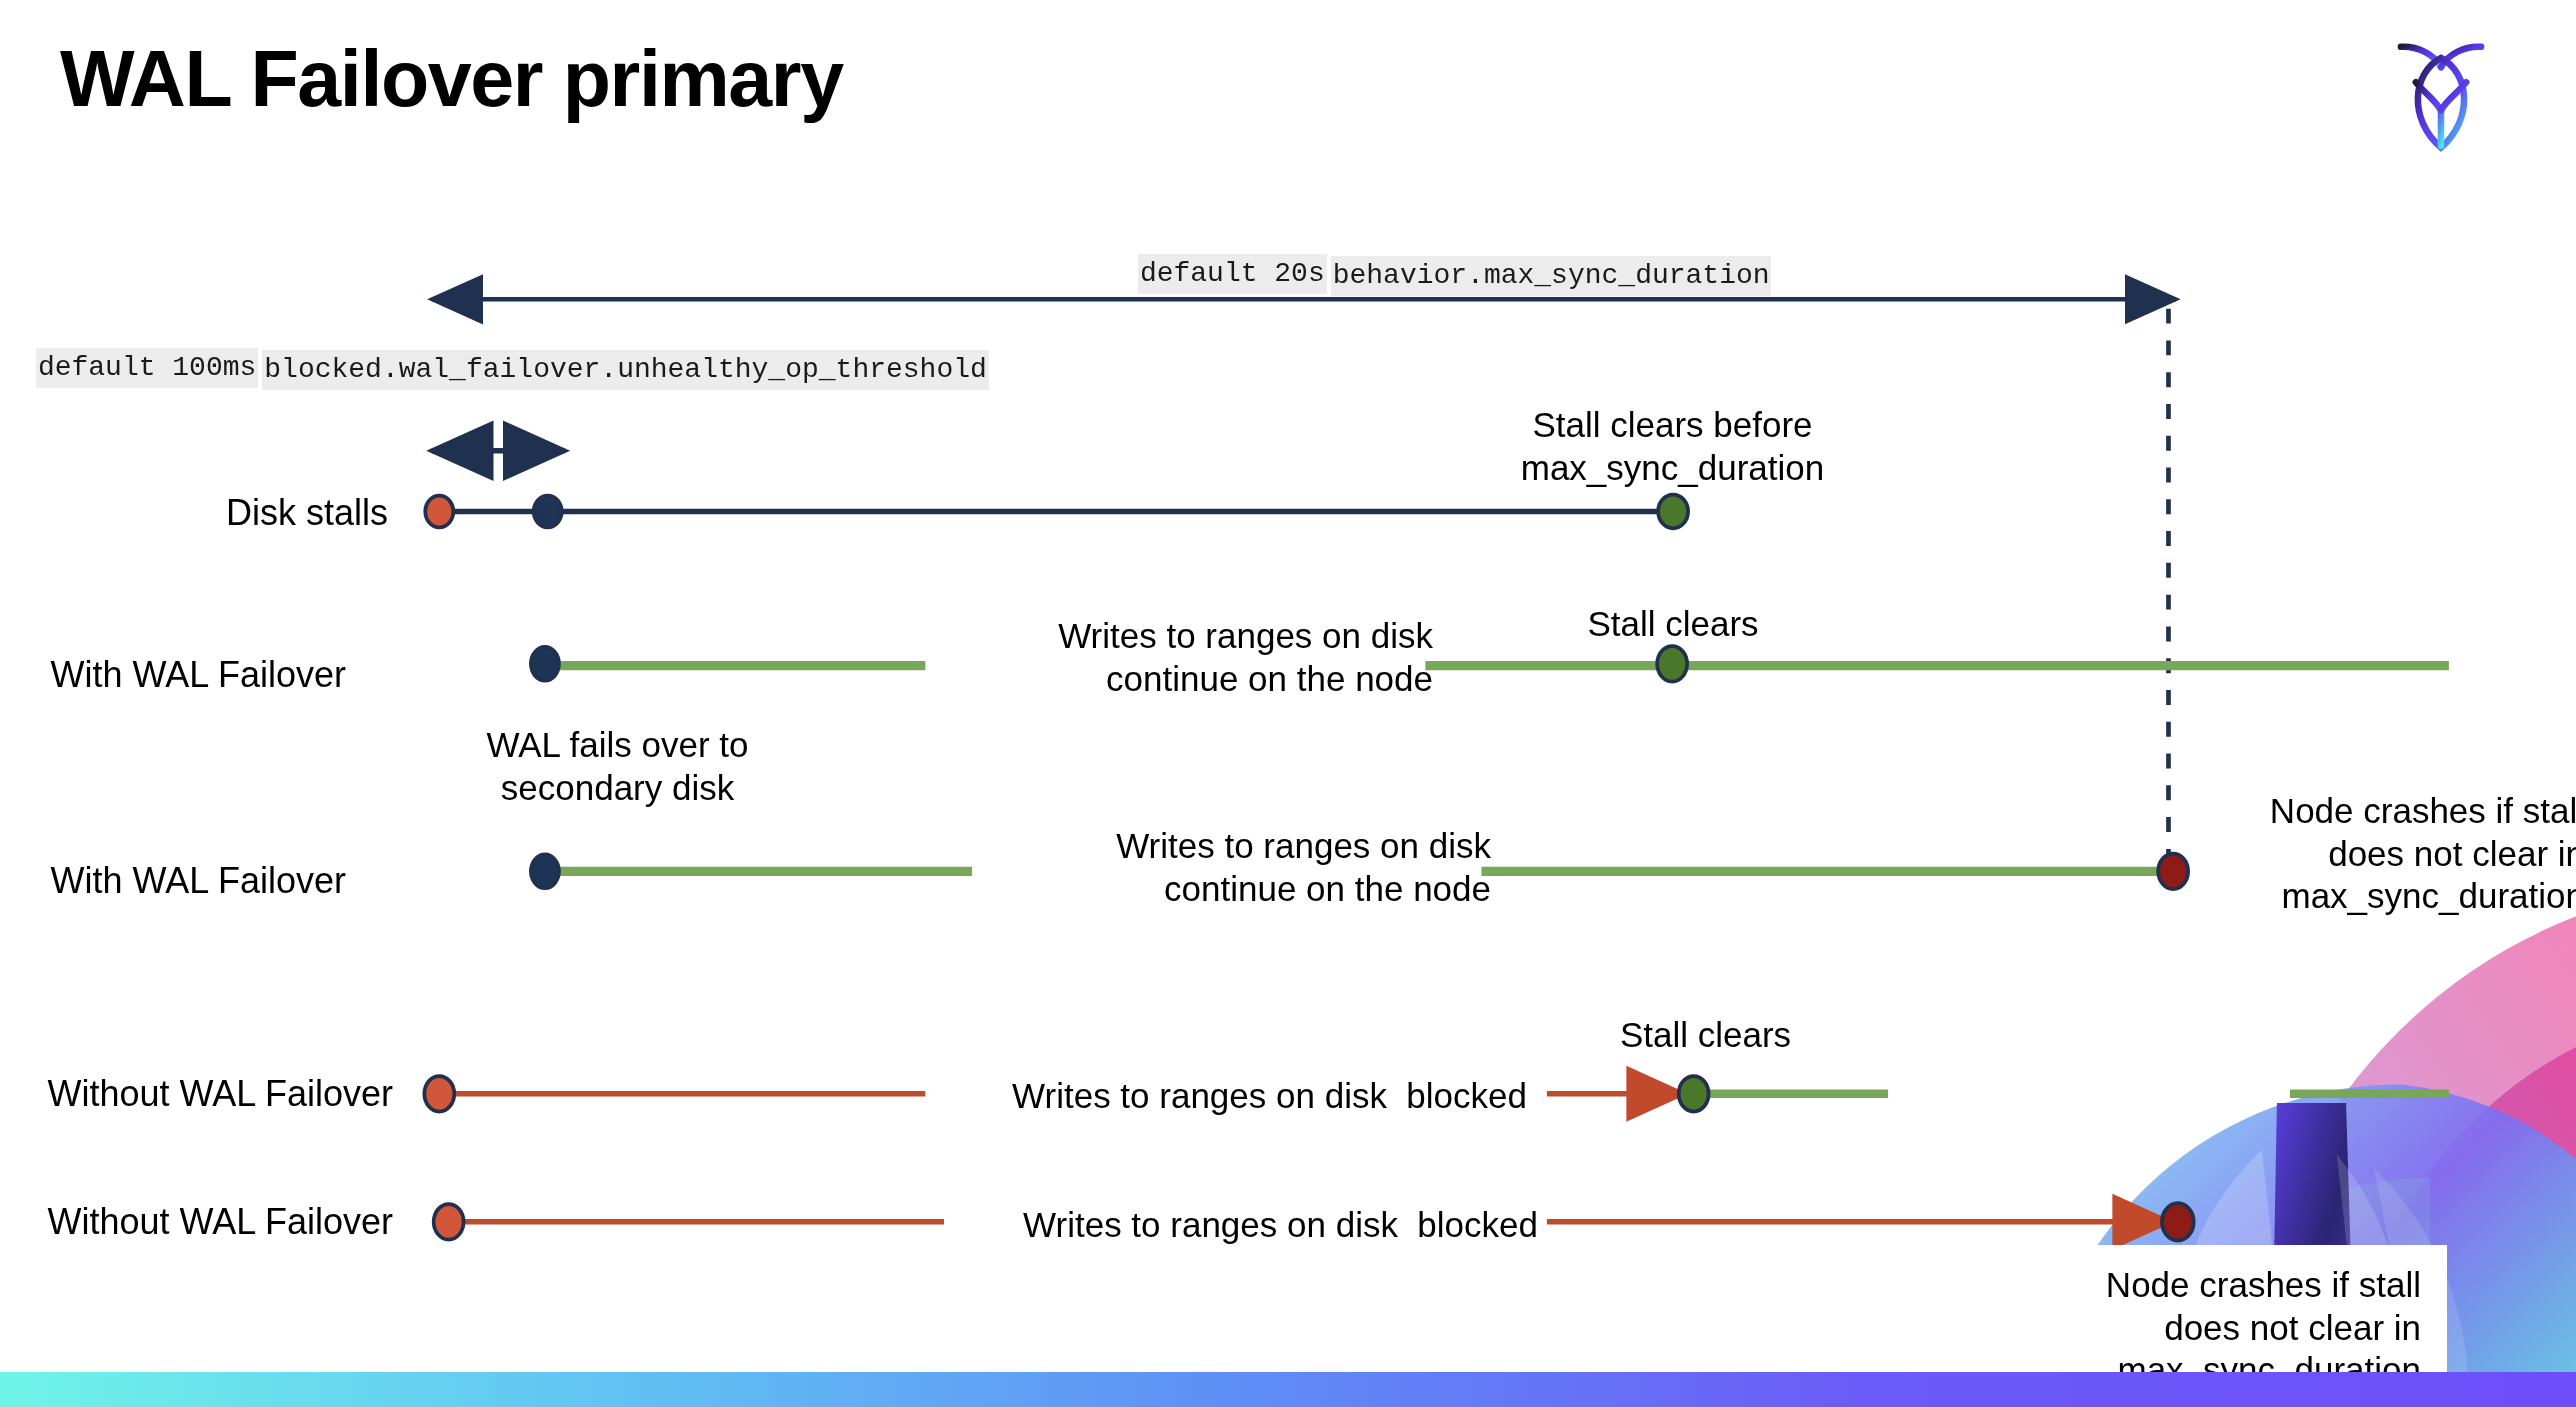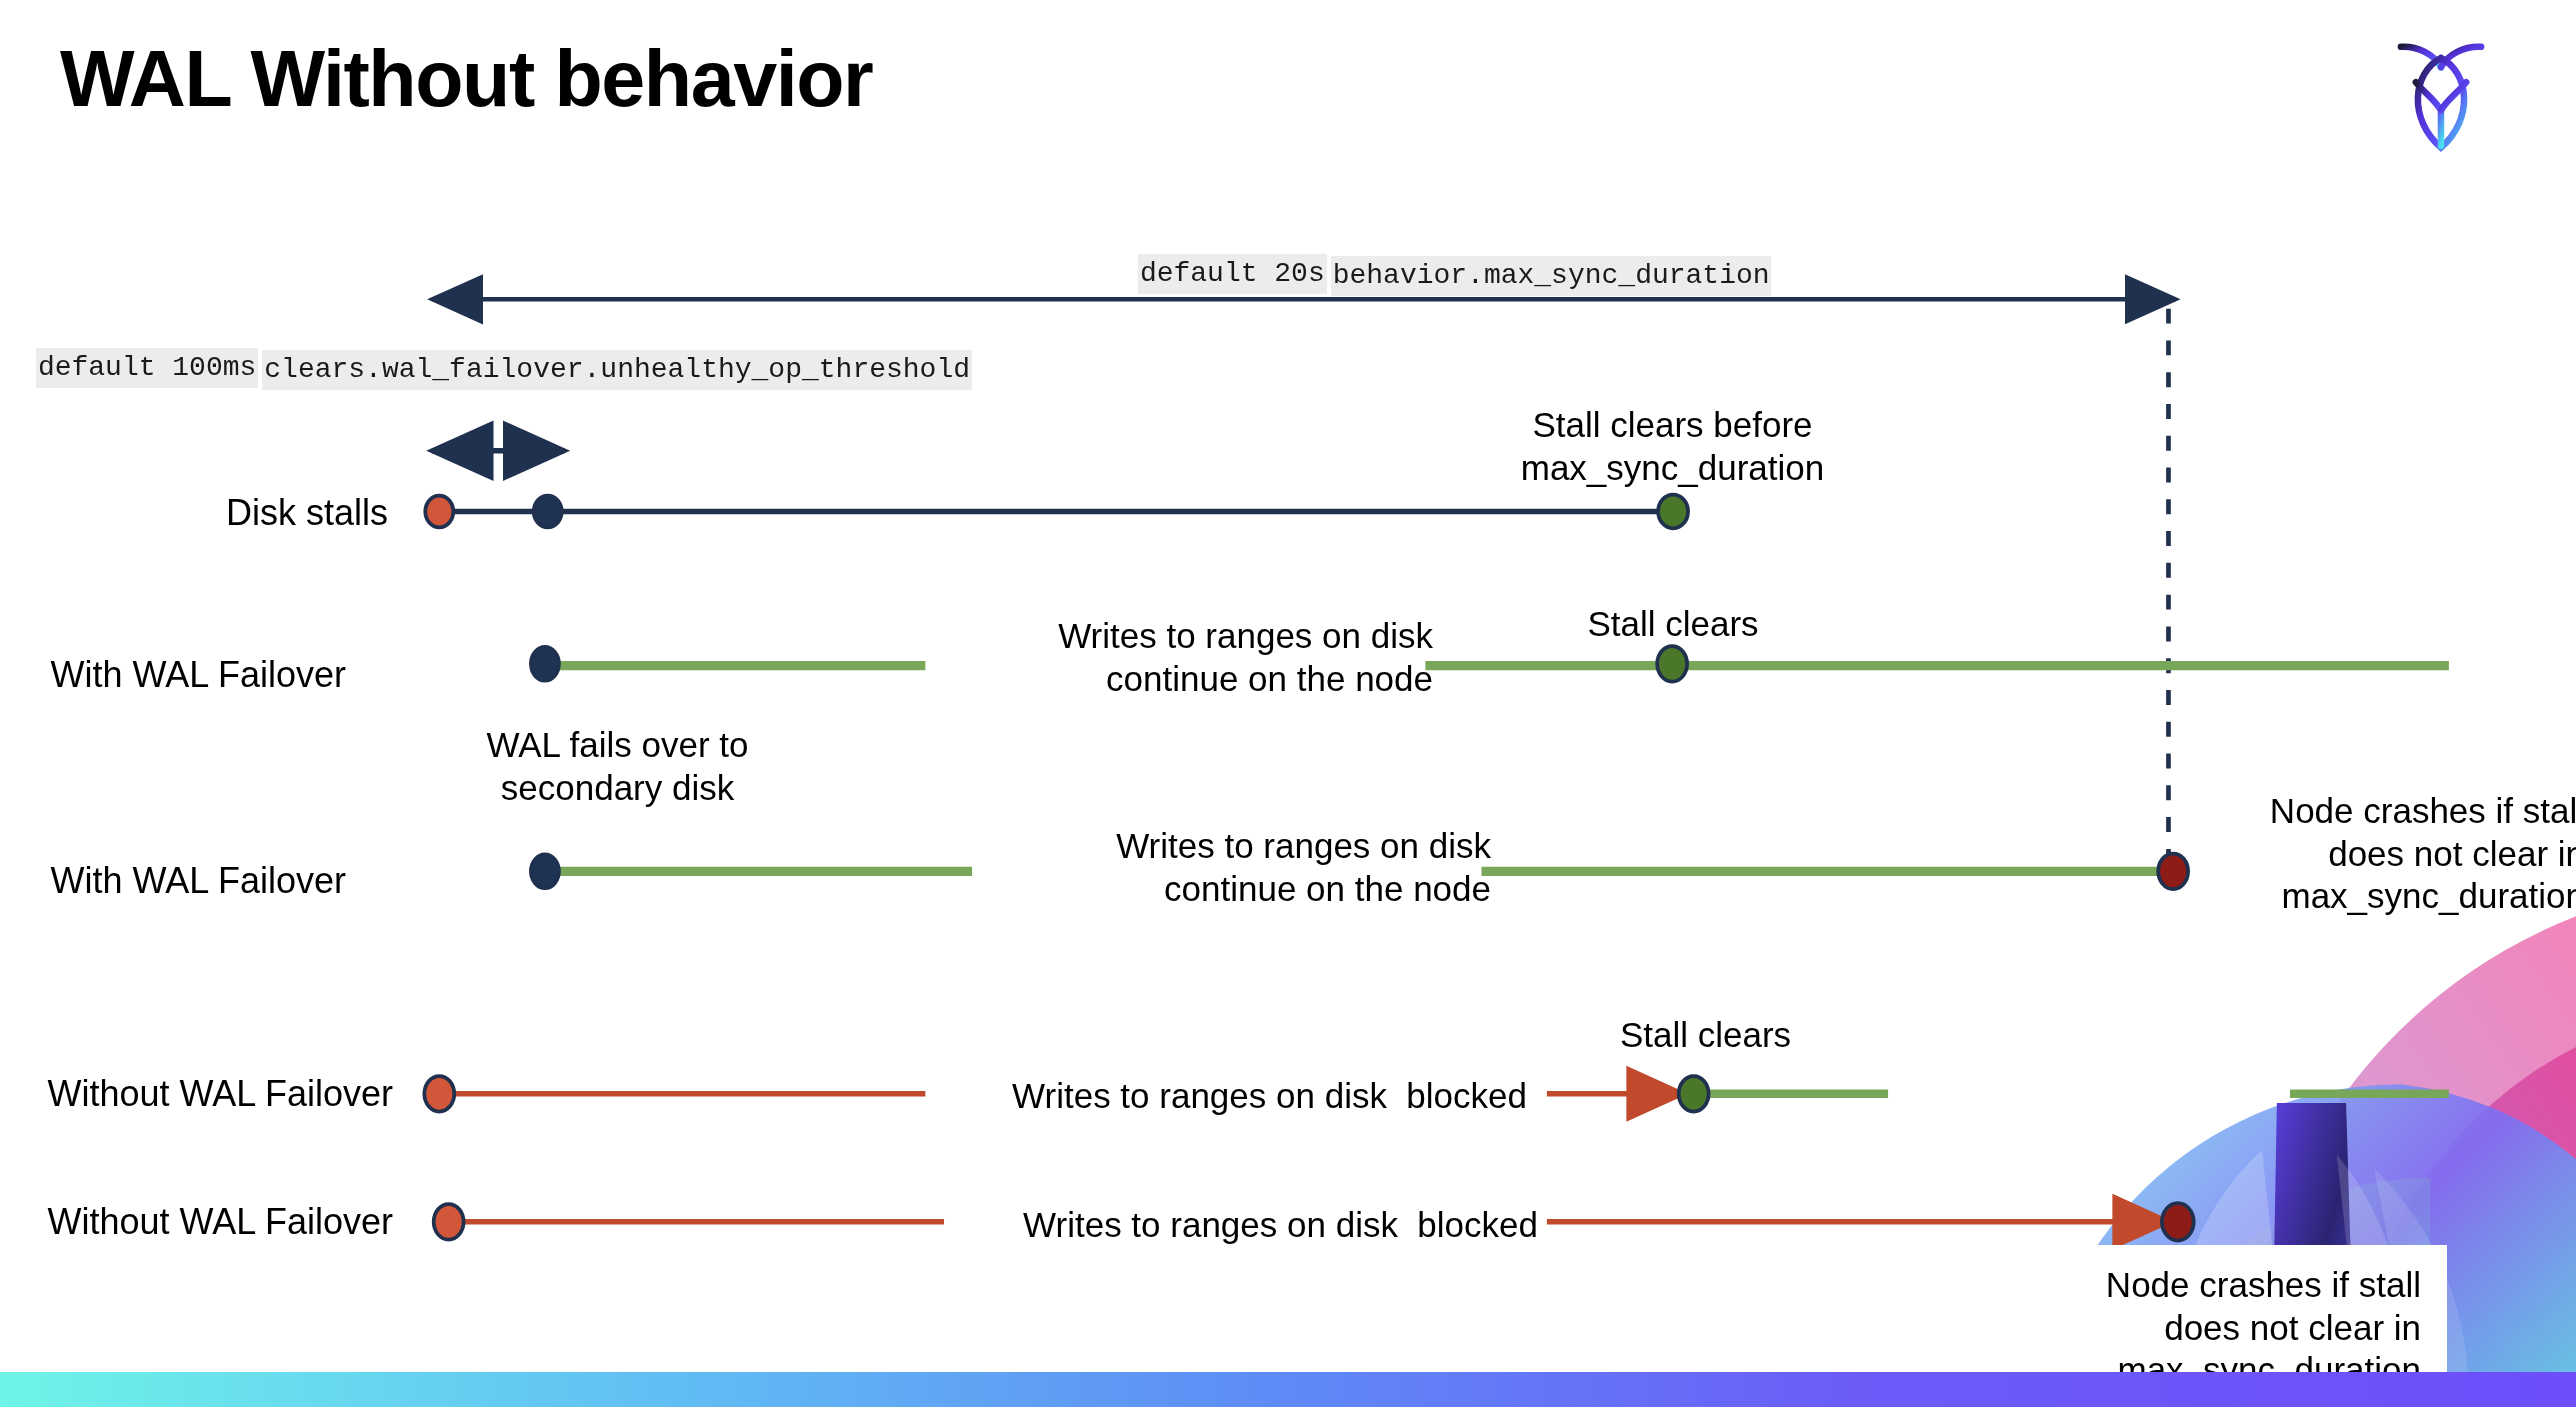--- a/index.html
+++ b/index.html
@@ -199,42 +199,42 @@
     </g>
 
     <g>
       <line x1="488" y1="1307" x2="1010" y2="1307" stroke="#c04a2b" stroke-width="6"></line>
       <line x1="1655" y1="1307" x2="2320" y2="1307" stroke="#c04a2b" stroke-width="6" marker-end="url(#arrRedEnd)"></line>
       <ellipse cx="480" cy="1307" rx="16" ry="19" fill="#d2563a" stroke="#20304f" stroke-width="4"></ellipse>
       <ellipse cx="2330" cy="1307" rx="17" ry="20" fill="#8e1c16" stroke="#20304f" stroke-width="4"></ellipse>
     </g>
   </svg>
 
-  <div class="slide-title">WAL Without behavior</div>
+  <div class="slide-title">WAL Failover primary</div>
 
   <div class="logo-wrap">
     <svg viewBox="0 0 130 135" width="122" height="126" xmlns="http://www.w3.org/2000/svg">
       <g fill="none" stroke="url(#gLogo)" stroke-width="7" stroke-linecap="round">
         <path d="M22 18 C40 17 58 26 65 40"></path>
         <path d="M108 18 C90 17 72 26 65 40"></path>
         <path d="M65 30 C96 46 100 96 65 126 C30 96 34 46 65 30 Z"></path>
         <path d="M38 56 C48 68 58 74 65 86 L65 124"></path>
         <path d="M92 56 C82 68 72 74 65 86"></path>
       </g>
     </svg>
   </div>
 
   <div style="position:absolute; left:1138px; top:254px; z-index:6;">
     <div class="code-label" style="position:relative;">default 20s</div>
     <div class="code-label" style="position:relative; top:1.9px;">behavior.max_sync_duration</div>
   </div>
 
   <div style="position:absolute; left:36px; top:348px; z-index:6;">
     <div class="code-label" style="position:relative;">default 100ms</div>
-    <div class="code-label" style="position:relative; top:1.9px;">clears.wal_failover.unhealthy_op_threshold</div>
+    <div class="code-label" style="position:relative; top:1.9px;">blocked.wal_failover.unhealthy_op_threshold</div>
   </div>
 
   <div class="row-label" style="left:0px; top:492px; width:388px;">Disk stalls</div>
 
   <div class="row-label" style="left:0px; top:654px; width:346px;">With WAL Failover</div>
 
   <div class="row-label" style="left:0px; top:860px; width:346px;">With WAL Failover</div>
 
   <div class="row-label" style="left:0px; top:1073px; width:393px;">Without WAL Failover</div>
 

